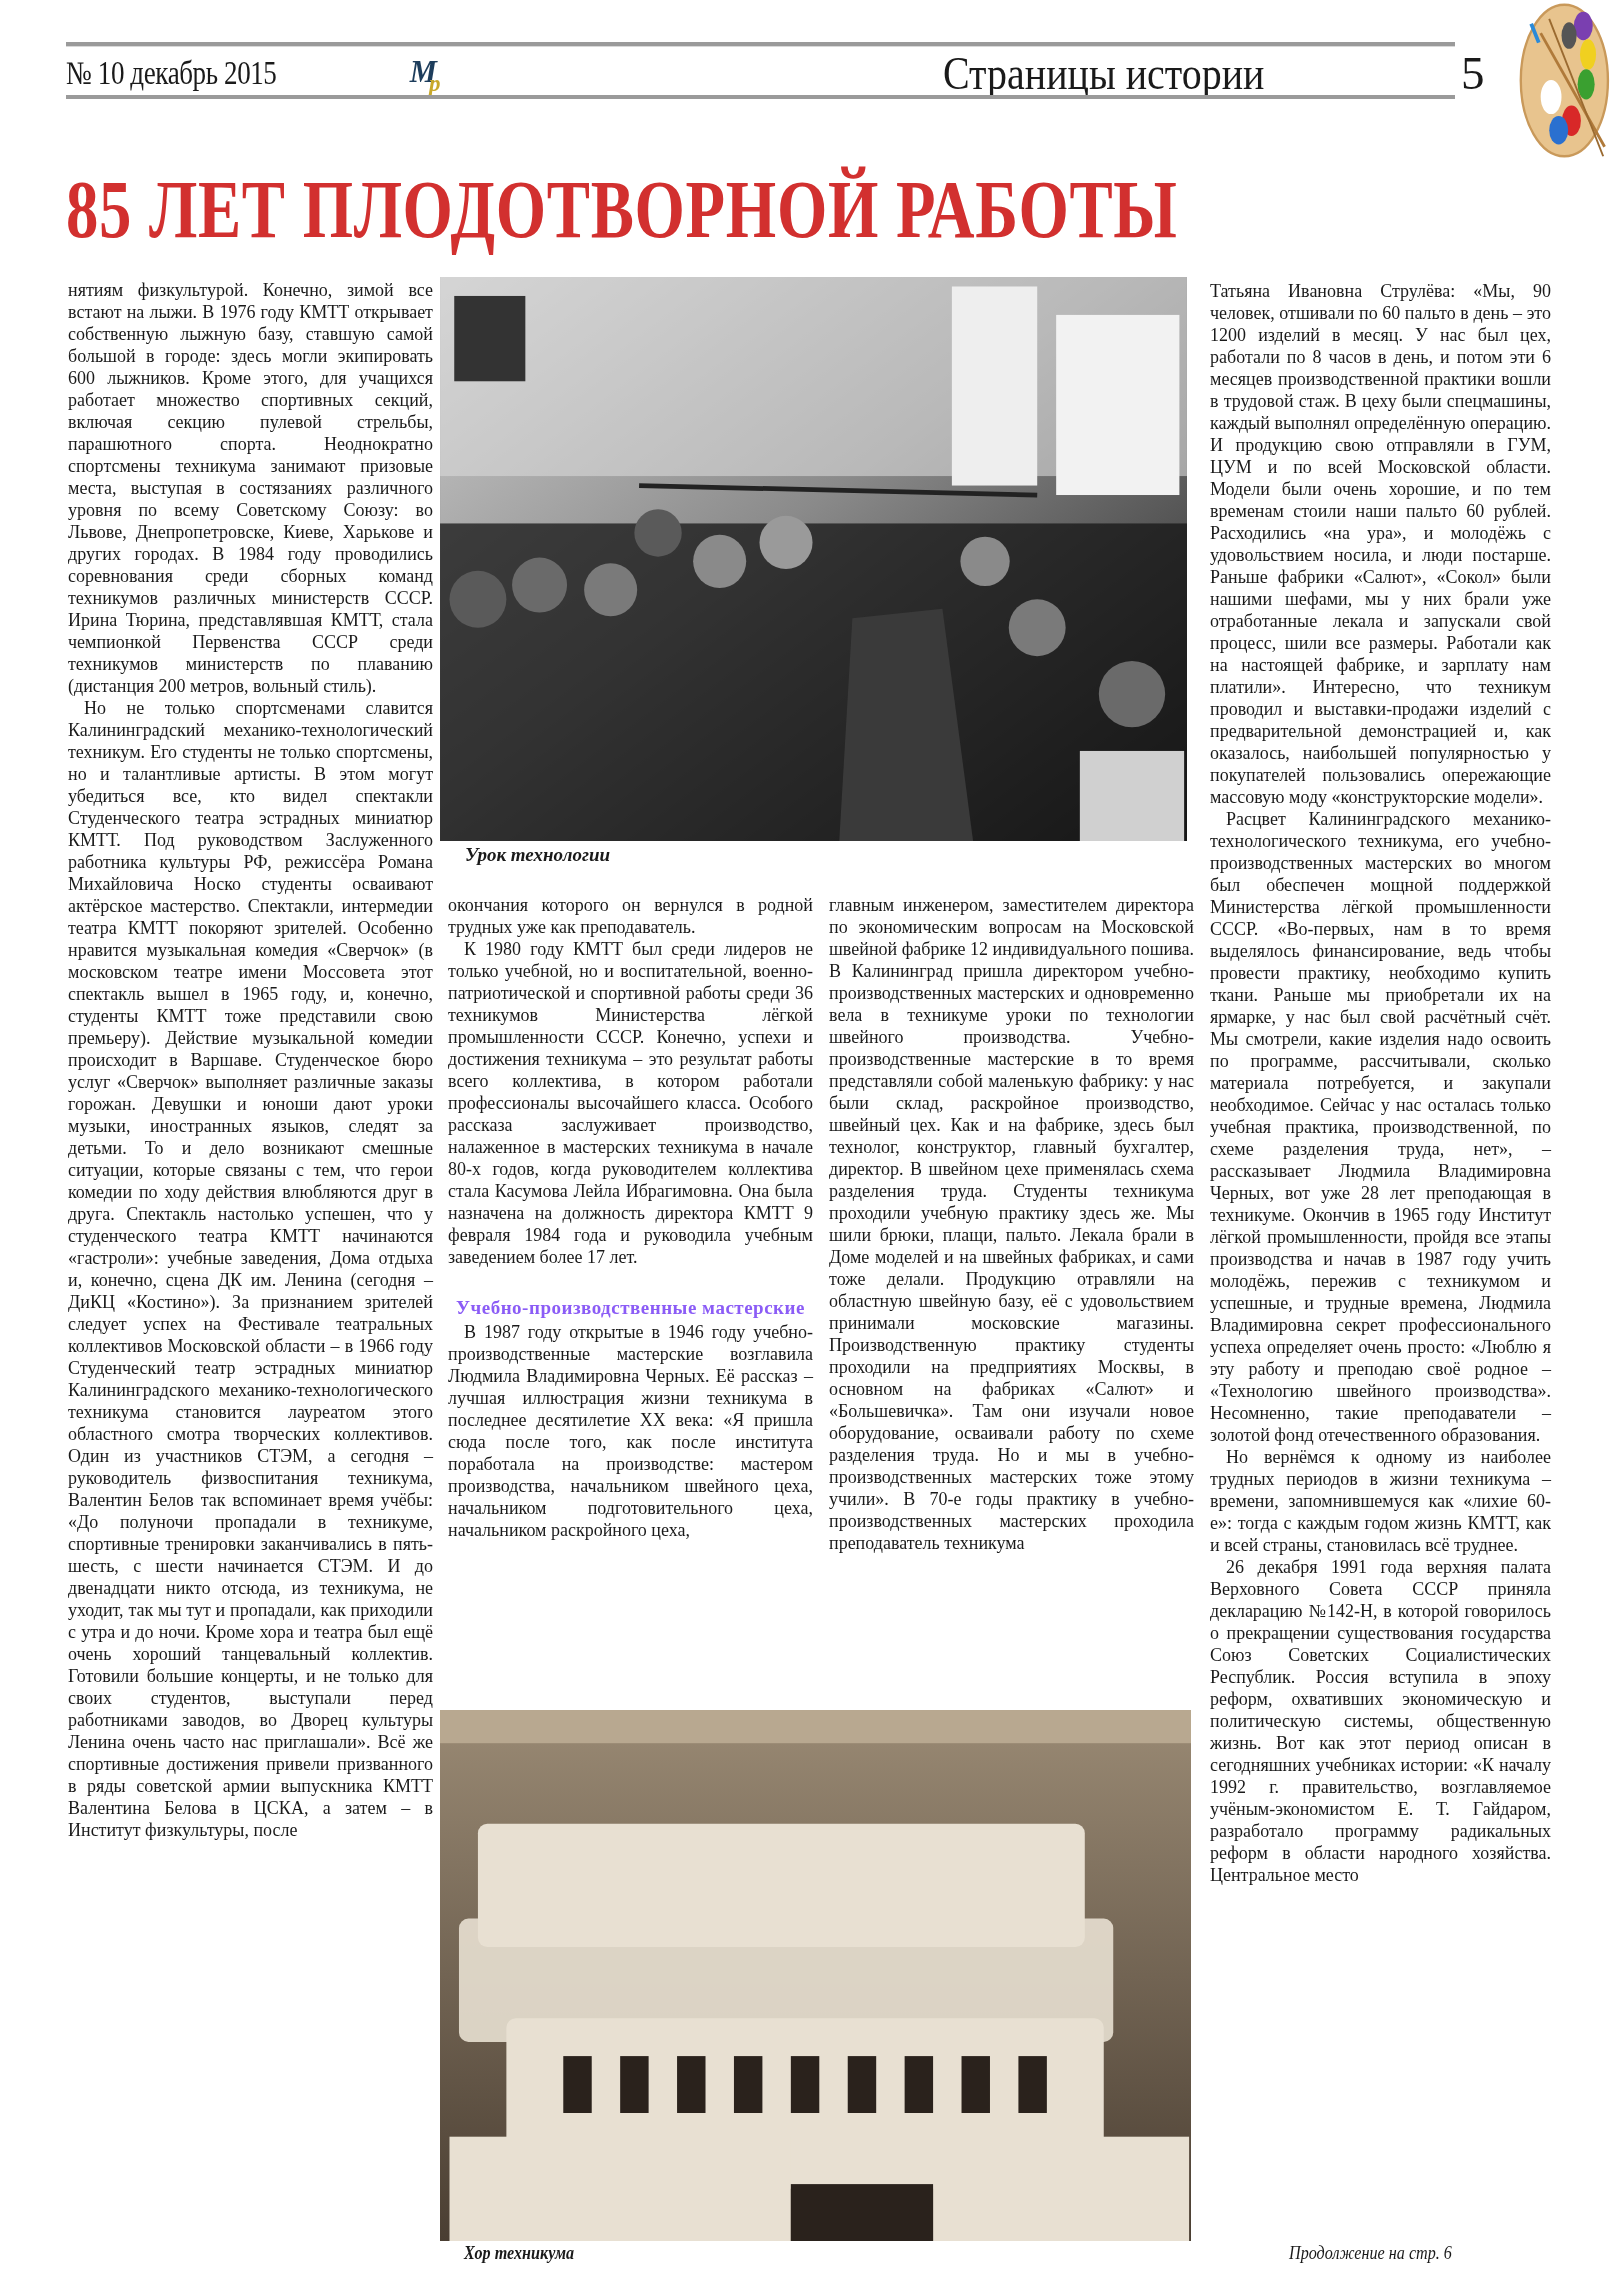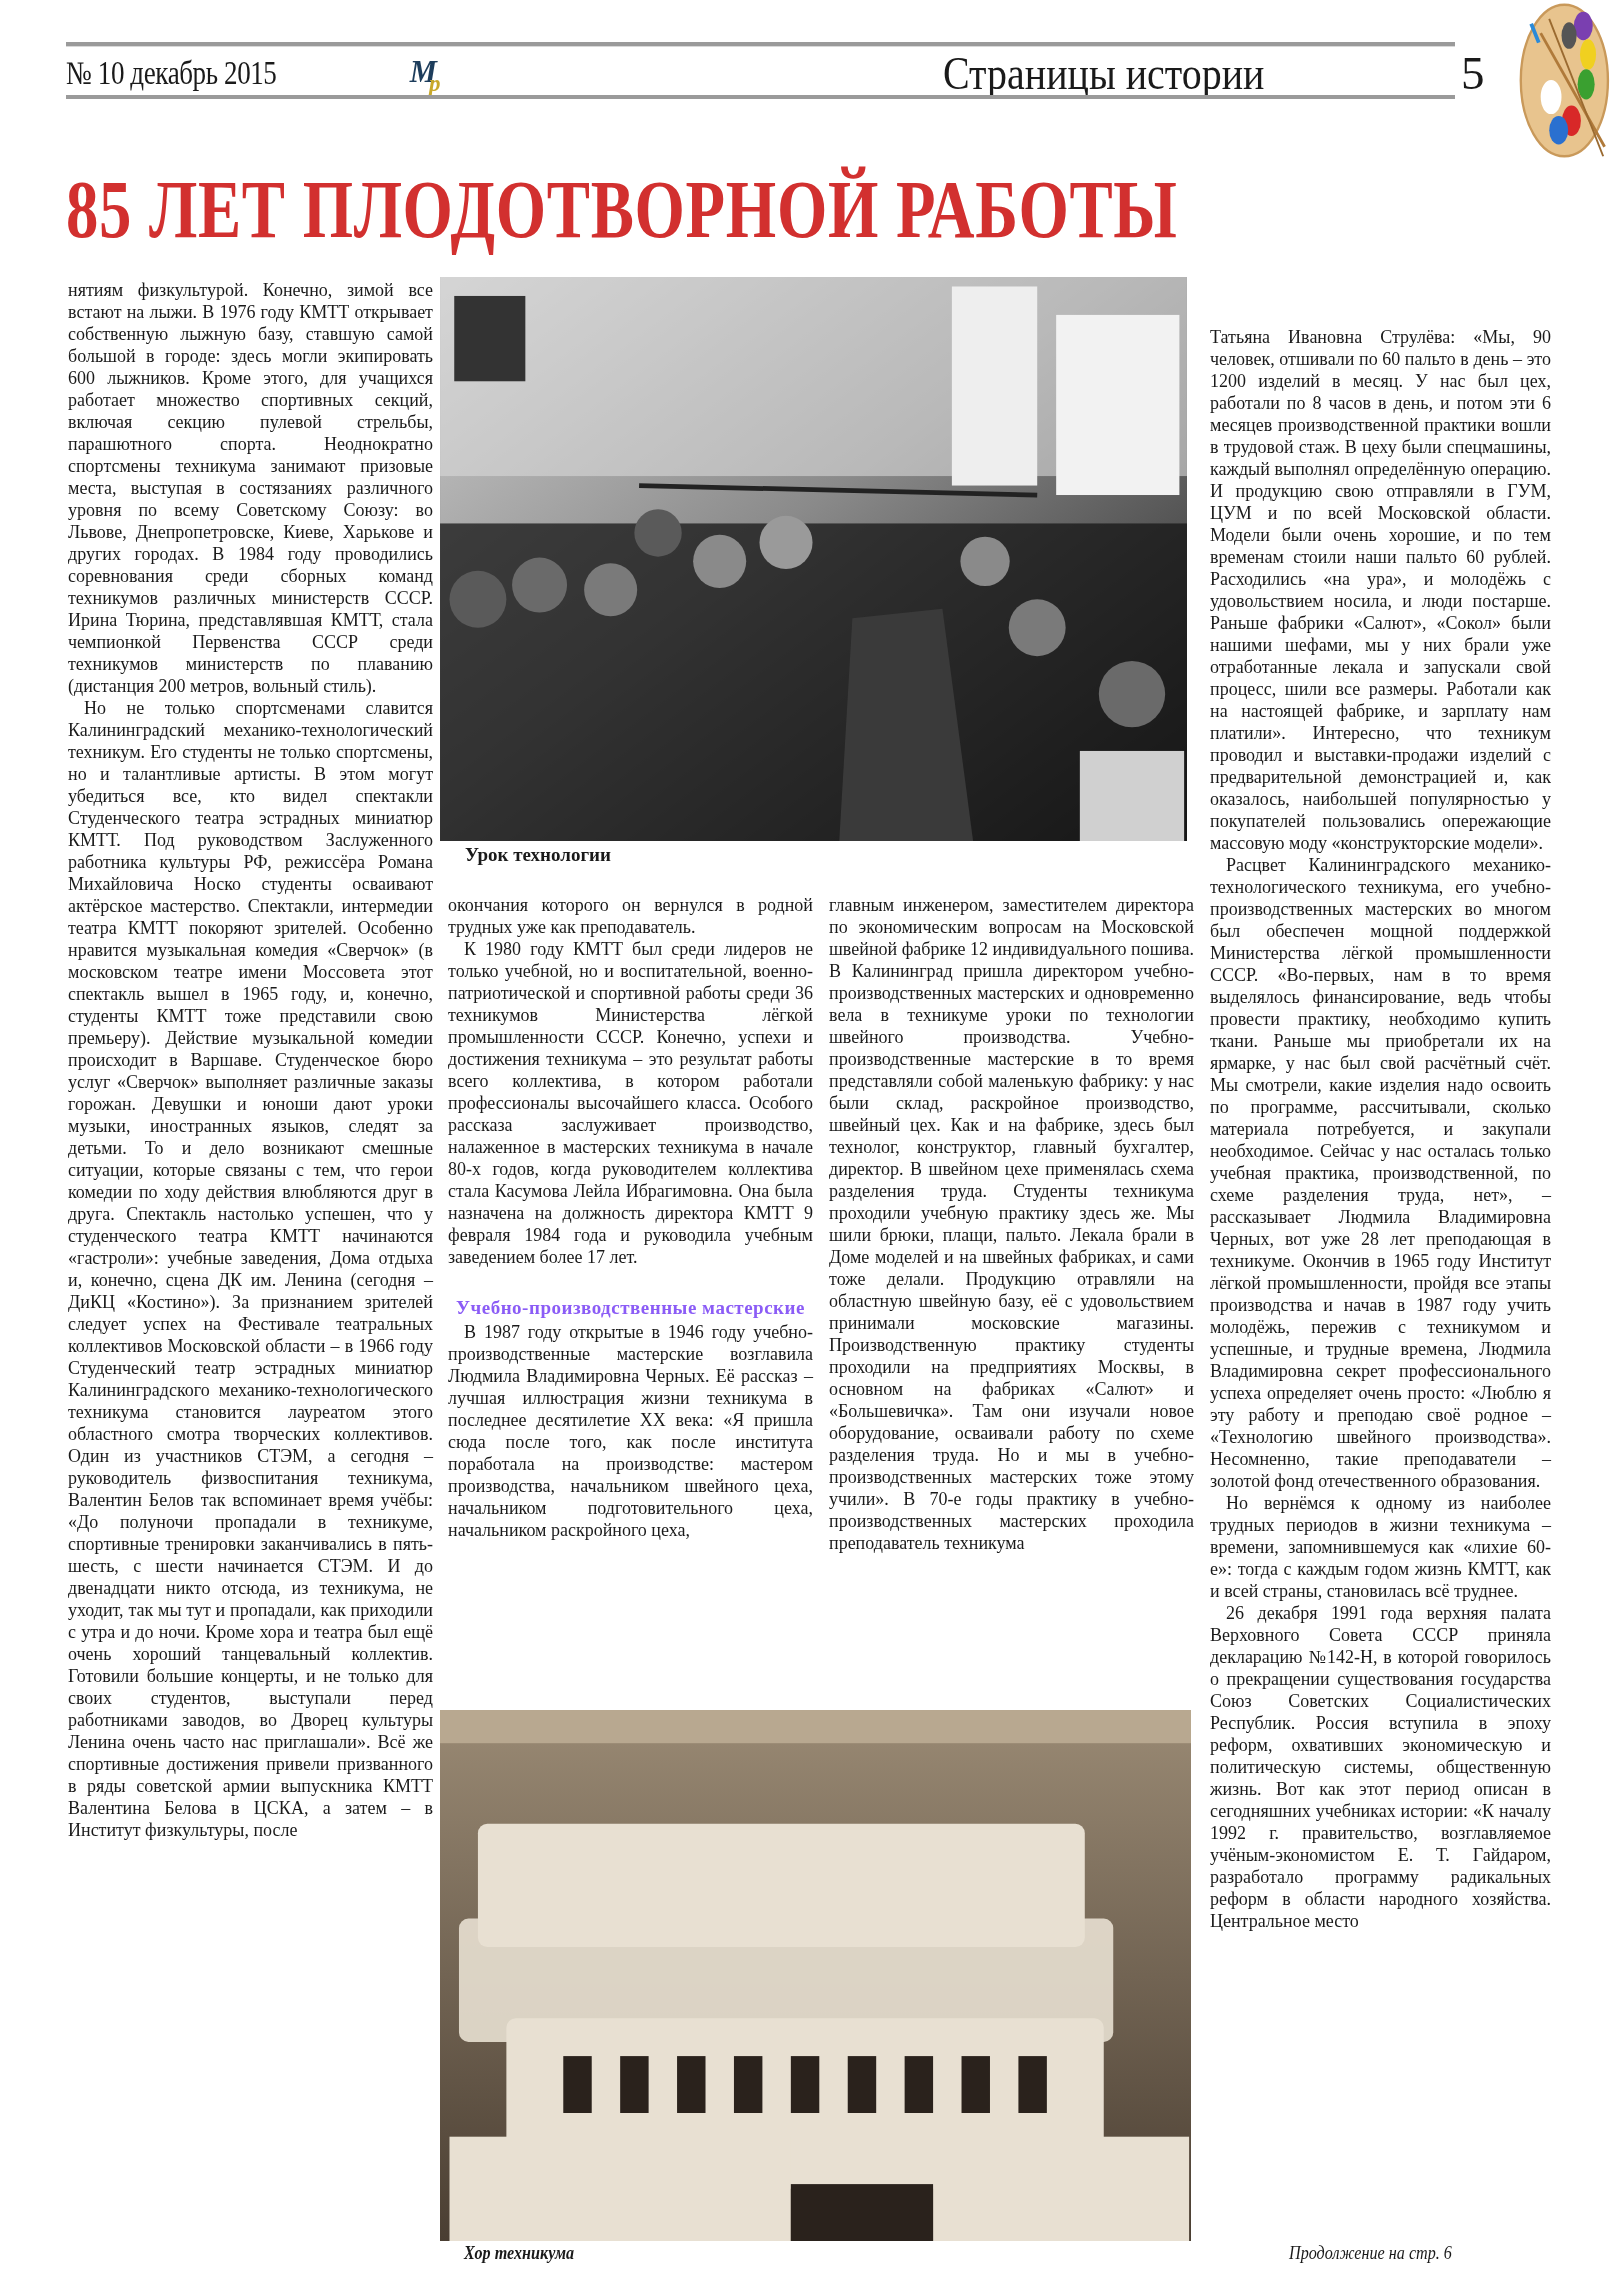--- a/index.html
+++ b/index.html
@@ -17,27 +17,27 @@
   .palette { position: absolute; left: 1427px; top: 0; width: 189px; height: 161px; }
   .headline { position: absolute; left: 66px; top: 162px; font-size: 83px; line-height: 95px; font-weight: bold; color: #d2302f; white-space: nowrap; transform: scaleX(0.78); transform-origin: left center; letter-spacing: 0.9px; }
 
   
   .col { position: absolute; font-size: 18px; line-height: 22px; text-align: justify; hyphens: manual; }
   .col p { margin: 0; text-indent: 0; }
   .col p.ind { text-indent: 16px; }
   .c1 { left: 68px; top: 279px; width: 365px; }
   .c2 { left: 448px; top: 894px; width: 365px; }
   .c3 { left: 829px; top: 894px; width: 365px; }
-  .c4 { left: 1210px; top: 280px; width: 341px; margin-top: 46px; }
+  .c4 { left: 1210px; top: 280px; width: 341px; }
 
   .subhead { text-align: center; color: #8b5cf6; font-weight: bold; font-size: 19px; line-height: 21px; margin: 29px 0 2.8px 0; letter-spacing: 0.5px; }
 
   
   .photo1 { position: absolute; left: 440px; top: 277px; width: 747px; height: 564px; overflow: hidden; background: #2a2a2a; }
-  .caption1 { position: absolute; left: 465px; top: 844px; font-size: 19px; font-weight: bold; }
+  .caption1 { position: absolute; left: 465px; top: 844px; font-size: 19px; font-style: italic; font-weight: bold; }
   .photo2 { position: absolute; left: 440px; top: 1710px; width: 751px; height: 531px; overflow: hidden; background: #6b5d4e; }
   .caption2 { position: absolute; left: 464px; top: 2242px; font-size: 19px; font-style: italic; font-weight: bold; transform: scaleX(0.85); transform-origin: left top; }
   .continued { position: absolute; left: 1289px; top: 2242px; font-size: 19px; font-style: italic; transform: scaleX(0.85); transform-origin: left top; }
 </style>
 </head>
 <body>
 
 <div class="rule-top"></div>
 <div class="issue">№ 10 декабрь 2015</div>
 <svg class="logo" viewBox="0 0 90 96">

